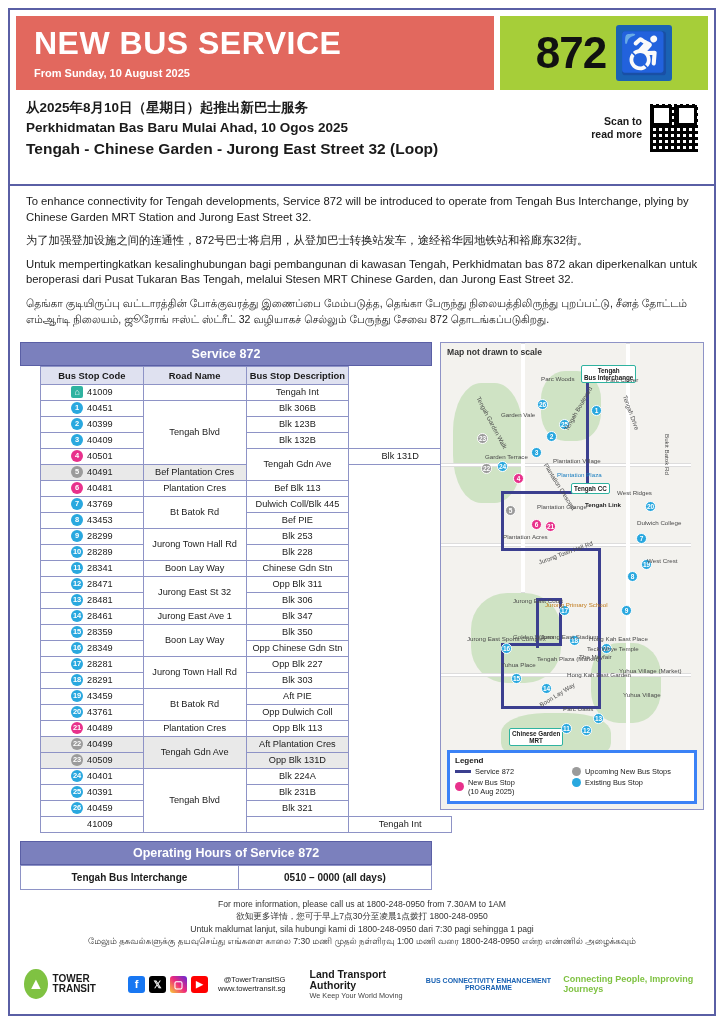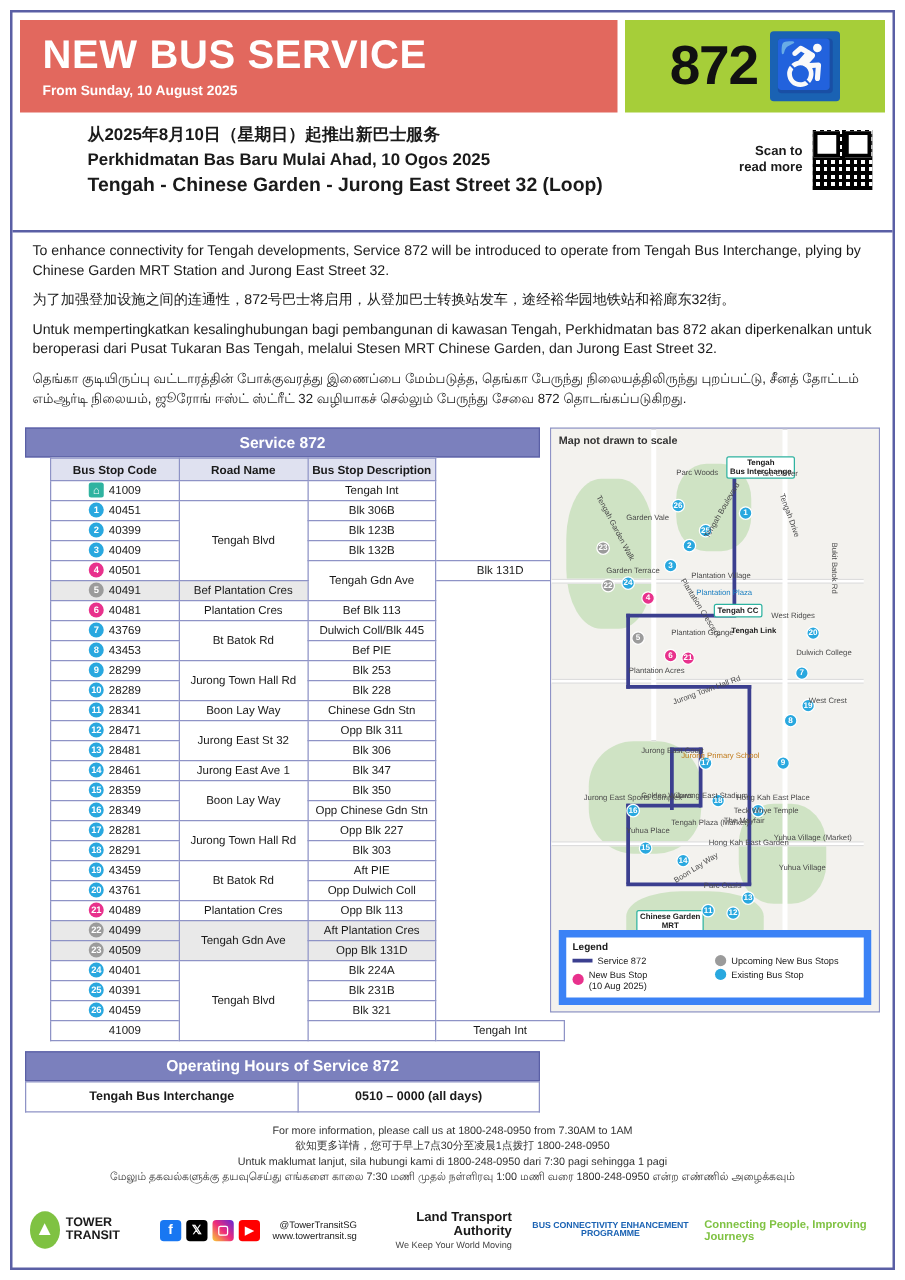--- a/index.html
+++ b/index.html
@@ -73,21 +73,20 @@
     border-radius:3px;
     display:flex;align-items:center;justify-content:center;
     color:#fff;font-size:40px;line-height:1;
   }
 
   
   .lang-block {
     padding:2px 16px 6px 16px;
     position:relative;
     min-height:88px;
-    margin-left:44px;
   }
   .lang-block .l {
     font-size:13.5px;
     font-weight:bold;
     line-height:1.45;
   }
   .lang-block .l.tam { font-size:12px; }
   .lang-block .route {
     font-size:15.5px;
     font-weight:bold;
@@ -293,21 +292,21 @@
     font-weight:bold;
     padding:1px 2px;
     text-align:center;
     color:#1a1a1a;
     line-height:1.15;
   }
   .legend {
     position:absolute;
     left:6px; bottom:5px; right:6px;
     background:#fff;
-    border:6px solid #3b82f6;
+    border:3px solid #3b82f6;
     padding:3px 5px;
     font-size:7.4px;
   }
   .legend .lg-title { font-weight:bold; font-size:8px; margin-bottom:2px; }
   .legend .lg-grid { display:flex; }
   .legend .lg-col { flex:1; }
   .legend .lg-row { display:flex; align-items:center; gap:4px; margin-bottom:2px; }
   .lg-swatch-line { width:16px;height:3px;background:#3b3f8f; }
   .lg-dot { width:9px;height:9px;border-radius:50%; }
   .lg-dot.pink{background:#e8318c;}
@@ -341,21 +340,21 @@
   .sq {
     width:17px;height:17px;border-radius:3px;
     background:#1877f2;color:#fff;
     font-size:11px;font-weight:bold;
     display:flex;align-items:center;justify-content:center;
   }
   .sq.x { background:#000; font-size:10px; }
   .sq.ig { background:linear-gradient(45deg,#f9ce34,#ee2a7b,#6228d7); font-size:10px;}
   .sq.yt { background:#ff0000; font-size:9px; }
   .handles { font-size:7.6px; line-height:1.25;text-align:right; }
-  .lta { display:flex; align-items:center; gap:5px; margin-left:14px;text-align:right;}
+  .lta { display:flex; align-items:center; gap:5px; margin-left:14px;}
   .lta-text { font-size:9.5px; line-height:1.1; }
   .lta-text .t1{ font-weight:bold; font-size:10.5px;}
   .lta-text .t2{ font-size:7.3px; color:#444;}
   .bcep {
     display:flex;align-items:center;gap:6px;
     margin-left:auto;
   }
   .bcep-logo {
     font-size:7px;font-weight:bold;color:#1a62b3;line-height:1.05;text-align:center;
   }

